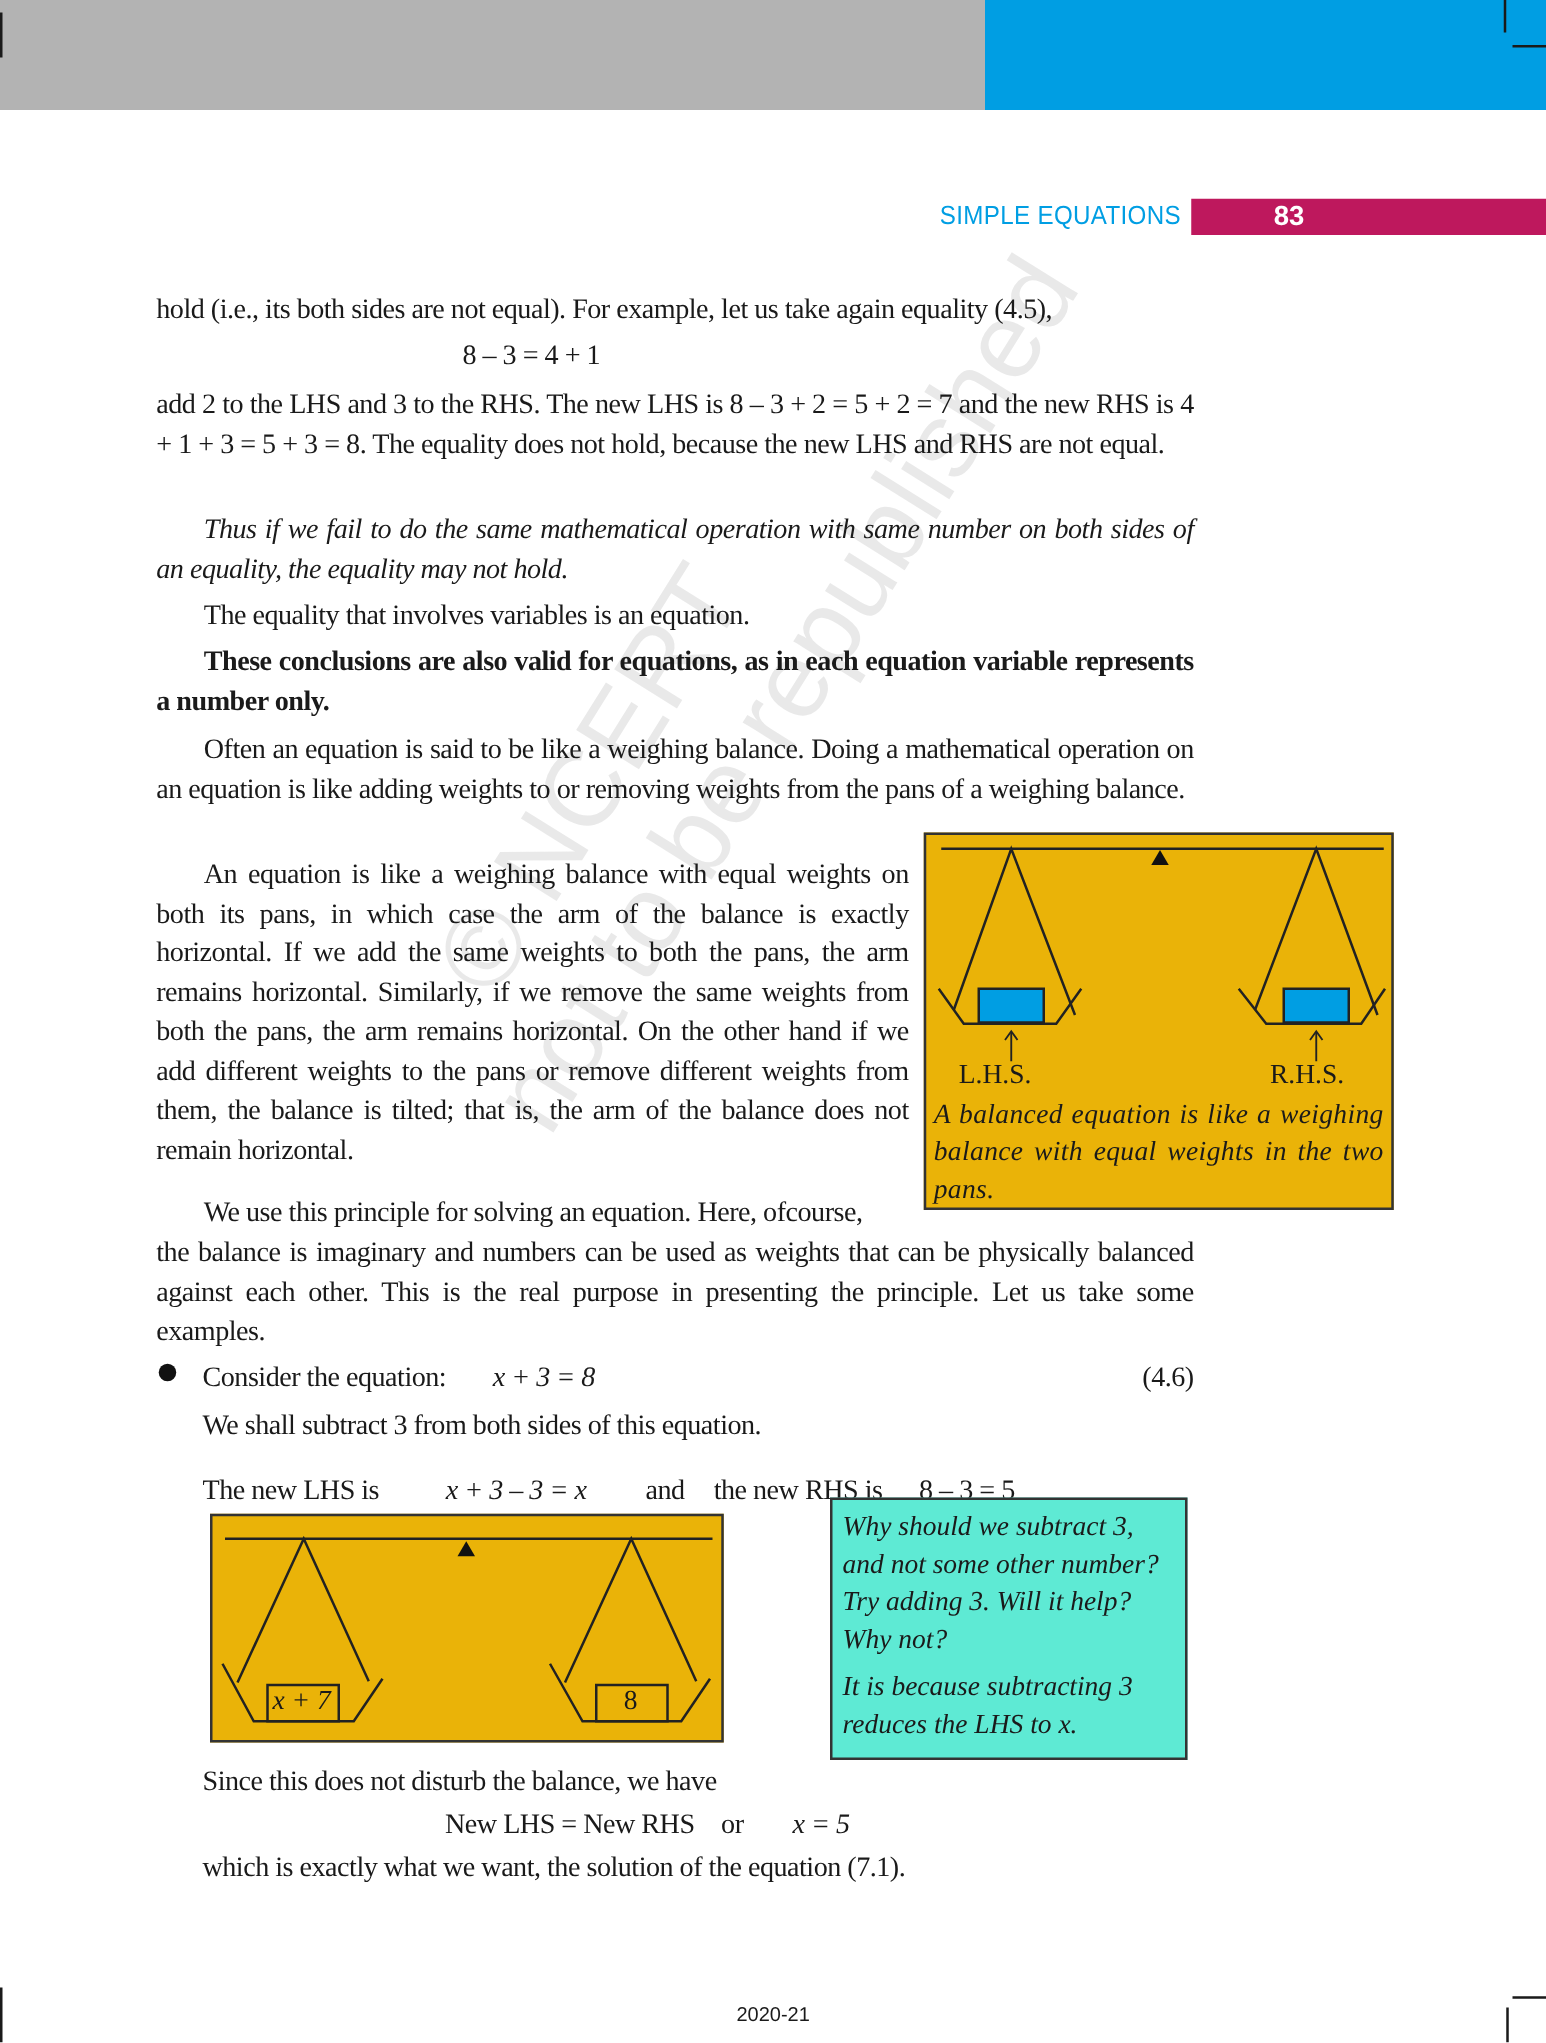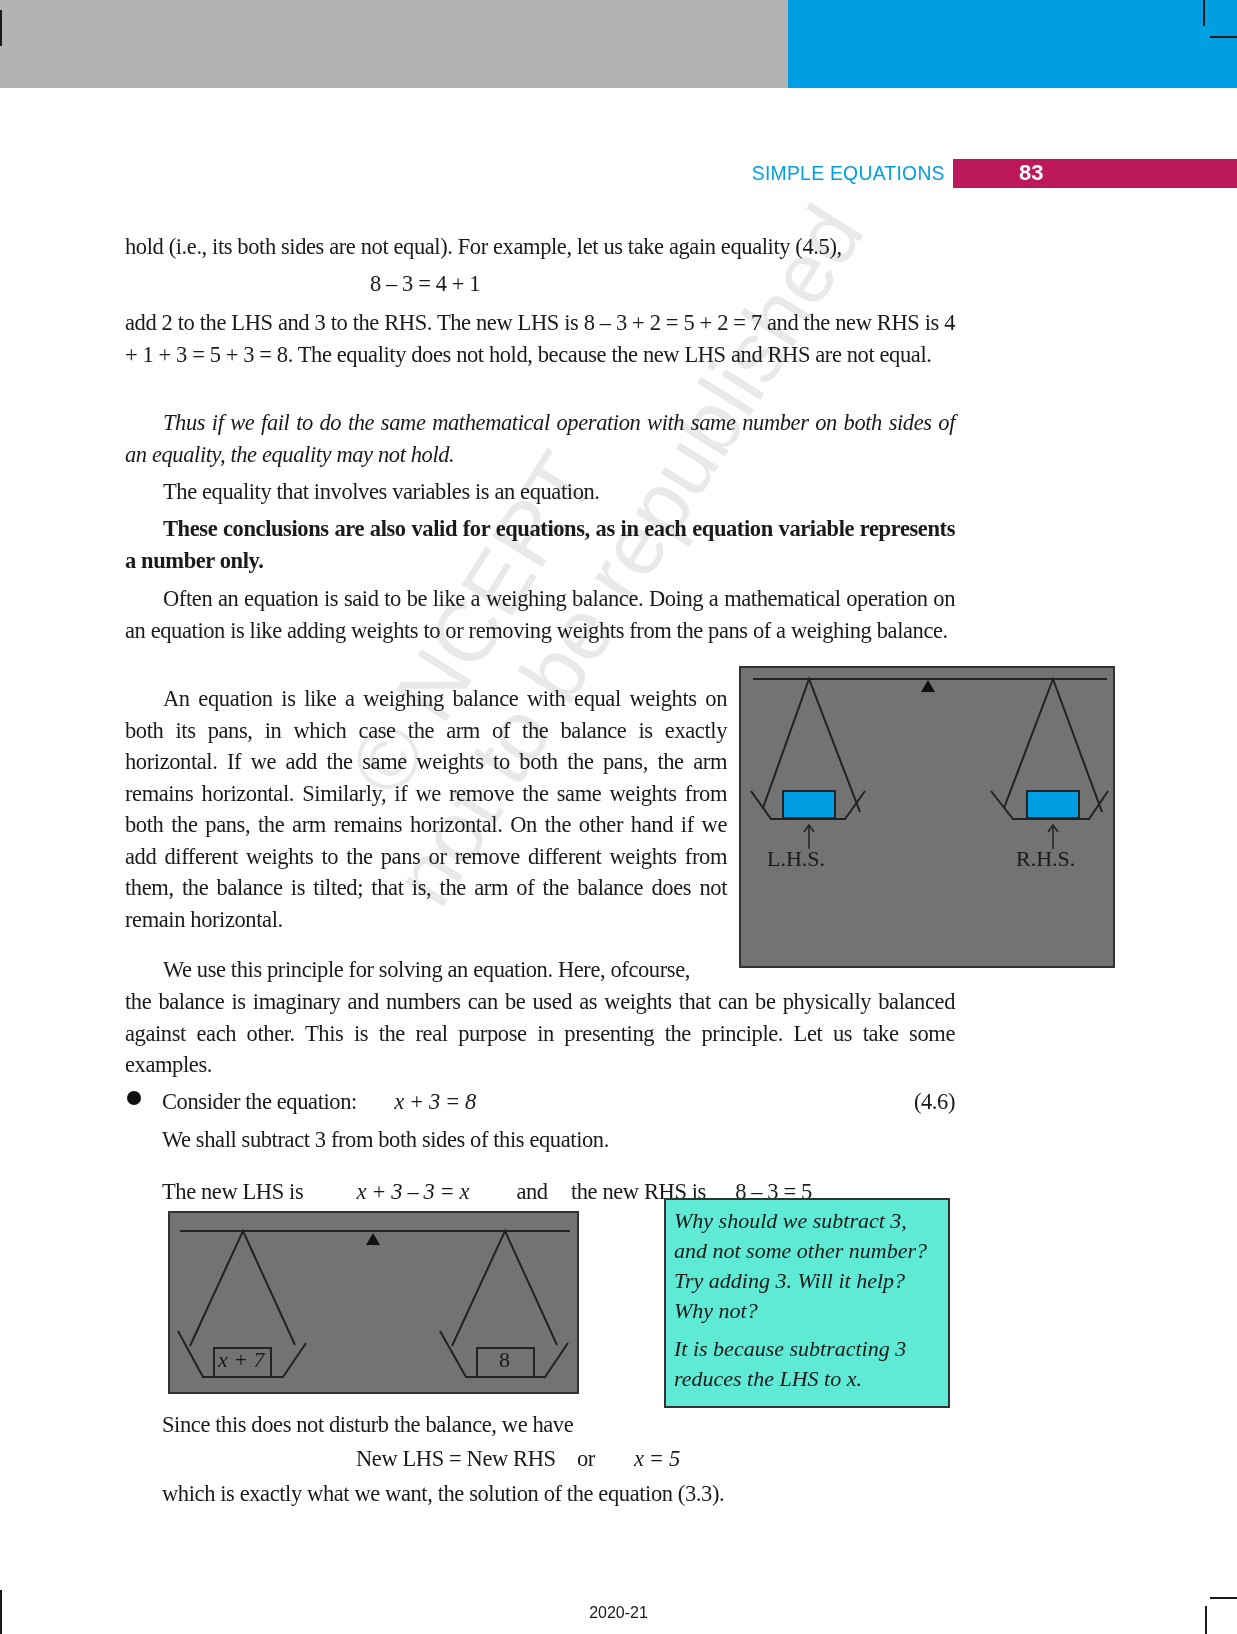--- a/index.html
+++ b/index.html
@@ -22,21 +22,21 @@
     padding-left: 66px; box-sizing: border-box;
   }
   .header-num { font-family: "Liberation Sans", "DejaVu Sans", sans-serif; color: #fff; font-size: 22px; font-weight: bold; }
   .p { position: absolute; left: 125px; width: 830px; font-size: 22.5px; line-height: 31.5px; letter-spacing: -0.4px; }
   .indent { text-indent: 38px; }
   .it { font-style: italic; }
   .bold { font-weight: bold; }
   .center { text-align: center; }
   .justify { text-align: justify; }
   .fig {
-    position: absolute; background: #737373; border: 2px solid #333; box-sizing: border-box;
+    position: absolute; background: #eab308; border: 2px solid #333; box-sizing: border-box;
   }
   .fig svg { position: absolute; left: 0; top: 0; }
   .fig-label { position: absolute; font-size: 22px; }
   .fig-caption { position: absolute; font-style: italic; font-size: 22px; line-height: 30px; }
   .note-box {
     position: absolute; left: 664px; top: 1198px; width: 286px; height: 210px;
     background: #5eead4; border: 2px solid #333; box-sizing: border-box; padding: 6px 6px 0 8px;
     font-style: italic; font-size: 22px; line-height: 30px;
   }
   .bullet { position: absolute; left: 127px; top: 1091px; width: 14px; height: 14px; border-radius: 50%; background: #111; }
@@ -95,20 +95,21 @@
     <polyline points="63,164 68,157 73,164" fill="none" stroke="#222" stroke-width="1.5"></polyline>
 
     <polyline points="263,140 312,11 361,144" fill="none" stroke="#222" stroke-width="2"></polyline>
     <polyline points="250,123 272,151 348,151 367,123" fill="none" stroke="#222" stroke-width="2"></polyline>
     <rect x="286" y="123" width="52" height="27" fill="#009ee3" stroke="#222" stroke-width="2"></rect>
     <line x1="312" y1="181" x2="312" y2="158" stroke="#222" stroke-width="1.5"></line>
     <polyline points="307,164 312,157 317,164" fill="none" stroke="#222" stroke-width="1.5"></polyline>
   </svg>
   <span class="fig-label" style="left:26px;top:178px;">L.H.S.</span>
   <span class="fig-label" style="left:275px;top:178px;">R.H.S.</span>
+  <div class="fig-caption" style="left:6px;top:208px;width:360px;text-align:justify;letter-spacing:0.3px;">A balanced equation is like a weighing balance with equal weights in the two pans.</div>
 </div>
 
 <div class="bullet"></div>
 <div class="p" style="top:1086px;left:162px;width:793px;">
   <span>Consider the equation:</span>
   <span class="it" style="margin-left:32px;">x + 3 = 8</span>
   <span style="position:absolute;right:0;">(4.6)</span>
 </div>
 <div class="p" style="top:1124px;left:162px;width:793px;">We shall subtract 3 from both sides of this equation.</div>
 <div class="p" style="top:1161px;left:162px;width:793px;margin-top:15px;">
@@ -138,15 +139,15 @@
   <div>Why should we subtract 3, and not some other number? Try adding 3. Will it help? Why not?</div>
   <div style="margin-top:8px;">It is because subtracting 3 reduces the LHS to x.</div>
 </div>
 
 <div class="p" style="top:1409px;left:162px;width:793px;">Since this does not disturb the balance, we have</div>
 <div class="p" style="top:1443px;left:356px;width:500px;">
   <span>New LHS = New RHS</span>
   <span style="margin-left:16px;">or</span>
   <span class="it" style="margin-left:34px;">x = 5</span>
 </div>
-<div class="p" style="top:1478px;left:162px;width:793px;">which is exactly what we want, the solution of the equation (3.3).</div>
+<div class="p" style="top:1478px;left:162px;width:793px;">which is exactly what we want, the solution of the equation (7.1).</div>
 
 <div class="footer">2020-21</div>
 
 </body></html>

